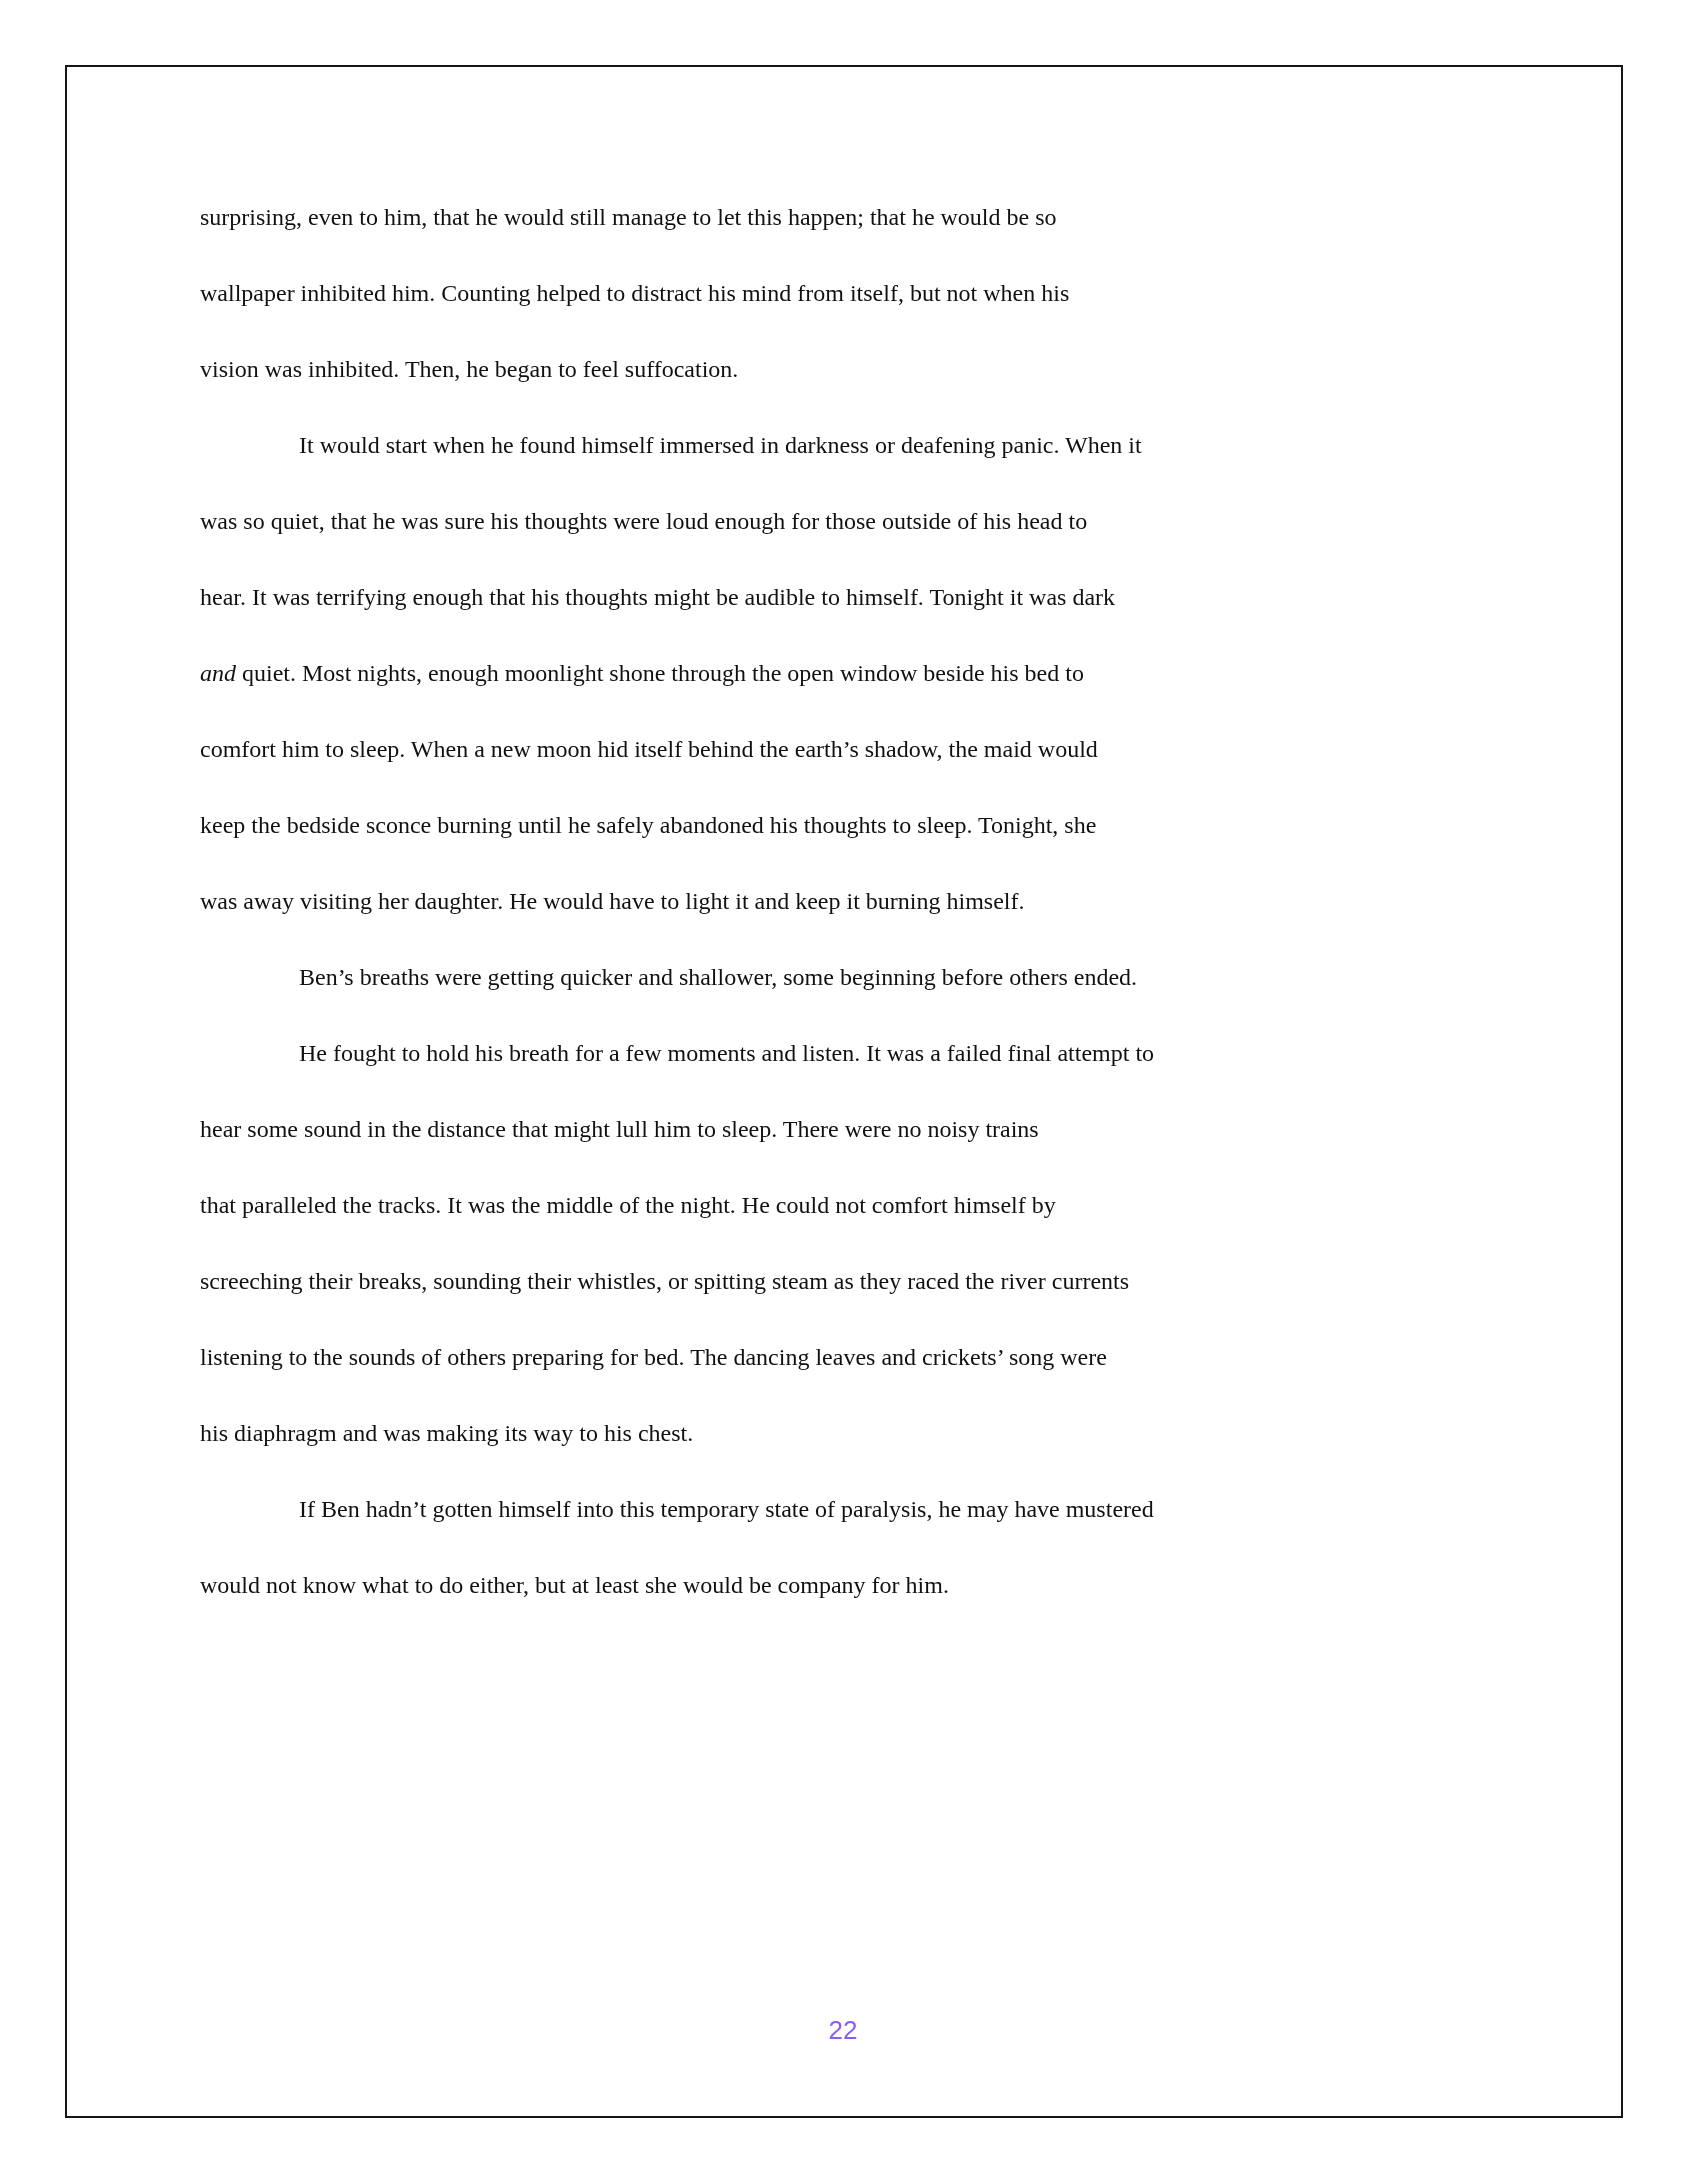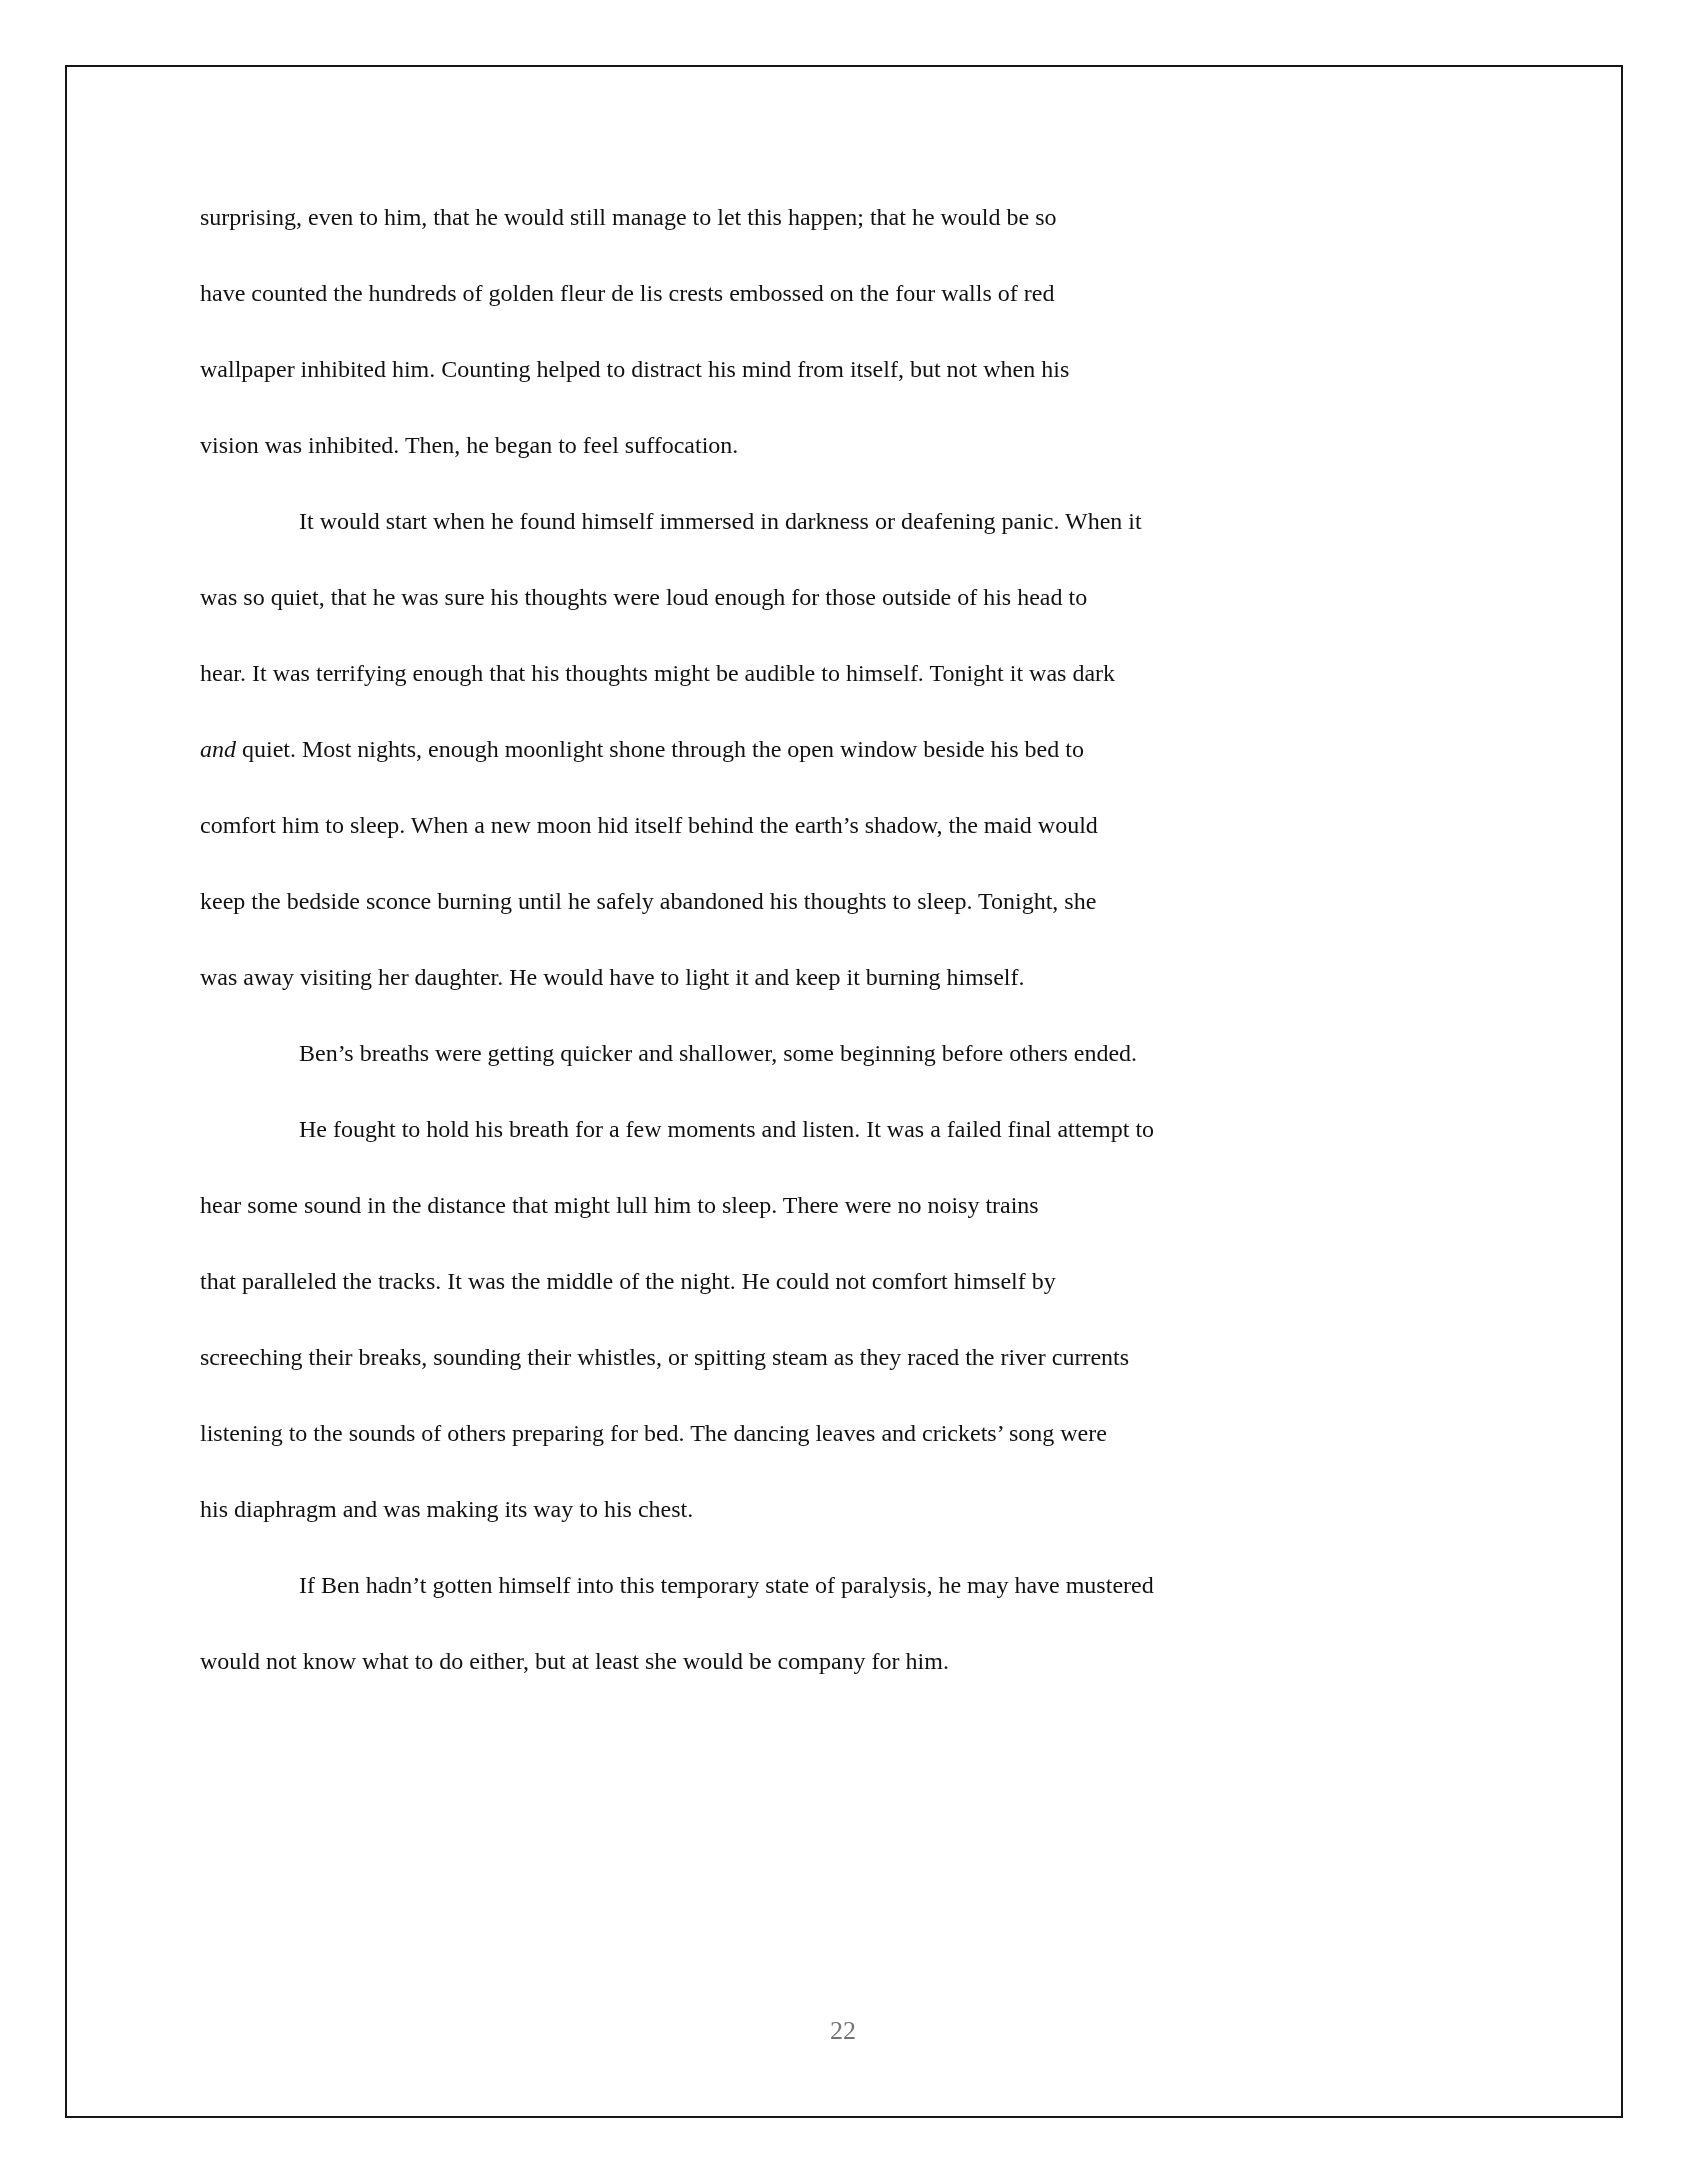--- a/index.html
+++ b/index.html
@@ -13,32 +13,31 @@
     position: absolute; left: 200px; top: 179px; width: 1335px;
     font-family: "Liberation Serif", "DejaVu Serif", serif;
     font-size: 24px; line-height: 76px; color: #111111;
   }
   .line { white-space: nowrap; height: 76px; }
   .line.indent { padding-left: 99px; }
   .it { font-style: italic; }
   .page-number {
     position: absolute; left: 0; width: 1686px; top: 2014px;
     text-align: center;
-    font-family: Liberation Serif, serif;
-    font-size: 26px; line-height: 33px; color: #737373;
+    font-family: Liberation Sans, sans-serif;
+    font-size: 26px; line-height: 33px; color: #8b5cf6;
   }
 </style>
 </head>
 <body>
 
 <div class="page-border"></div>
 
 <div class="body-text" id="body-text">
     <div class="line"><span>surprising, even to him, that he would still manage to let this happen; that he would be so</span></div>
-    <div class="line"><span>have counted the hundreds of golden fleur de lis crests embossed on the four walls of red</span></div>
     <div class="line"><span>wallpaper inhibited him. Counting helped to distract his mind from itself, but not when his</span></div>
     <div class="line"><span>vision was inhibited. Then, he began to feel suffocation.</span></div>
     <div class="line indent"><span>It would start when he found himself immersed in darkness or deafening panic. When it</span></div>
     <div class="line"><span>was so quiet, that he was sure his thoughts were loud enough for those outside of his head to</span></div>
     <div class="line"><span>hear. It was terrifying enough that his thoughts might be audible to himself. Tonight it was dark</span></div>
     <div class="line"><span class="it">and</span><span> quiet. Most nights, enough moonlight shone through the open window beside his bed to</span></div>
     <div class="line"><span>comfort him to sleep. When a new moon hid itself behind the earth’s shadow, the maid would</span></div>
     <div class="line"><span>keep the bedside sconce burning until he safely abandoned his thoughts to sleep. Tonight, she</span></div>
     <div class="line"><span>was away visiting her daughter. He would have to light it and keep it burning himself.</span></div>
     <div class="line indent"><span>Ben’s breaths were getting quicker and shallower, some beginning before others ended.</span></div>

